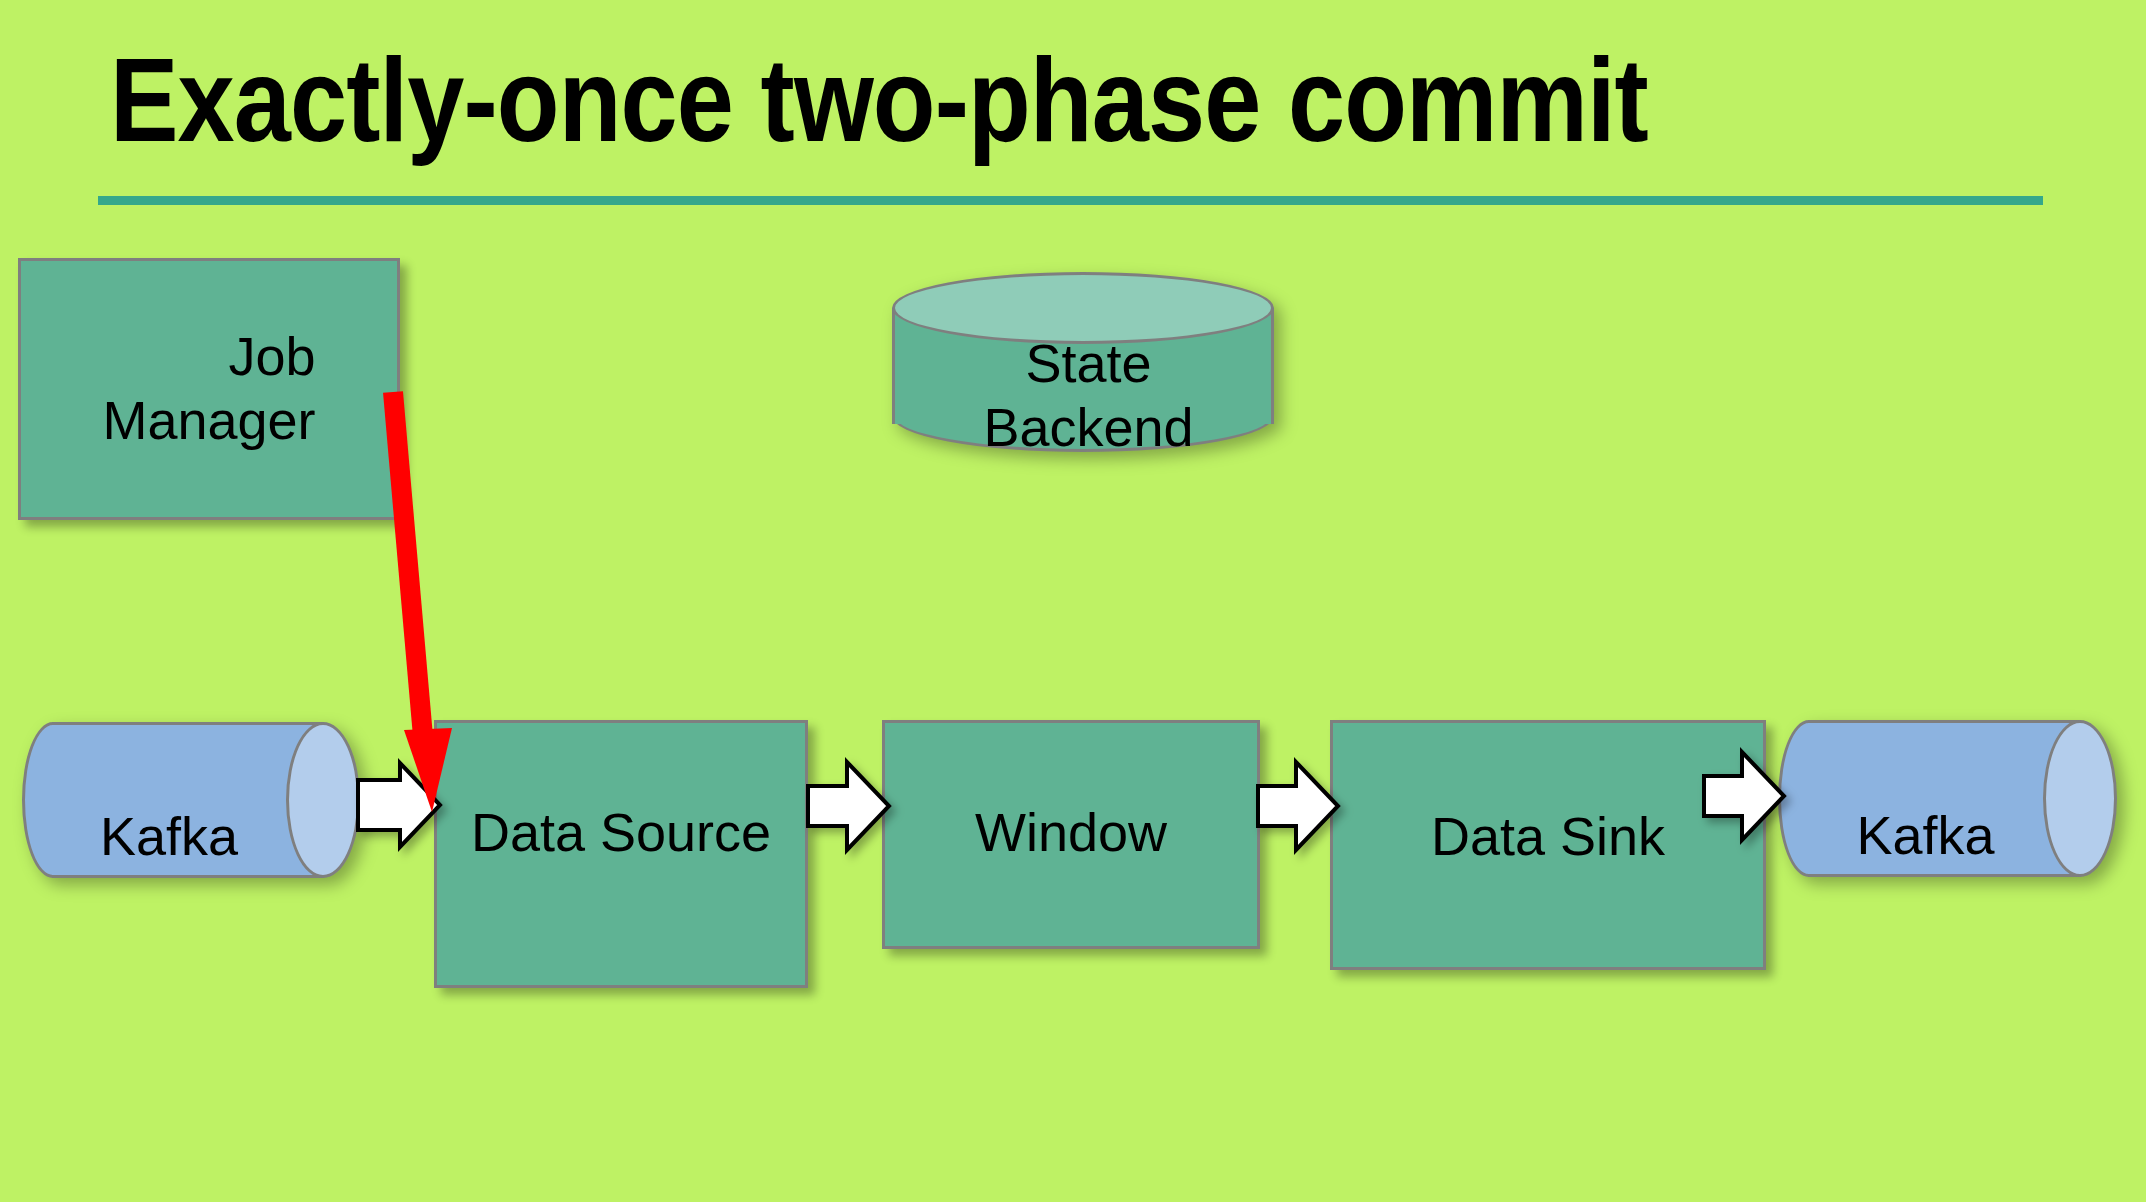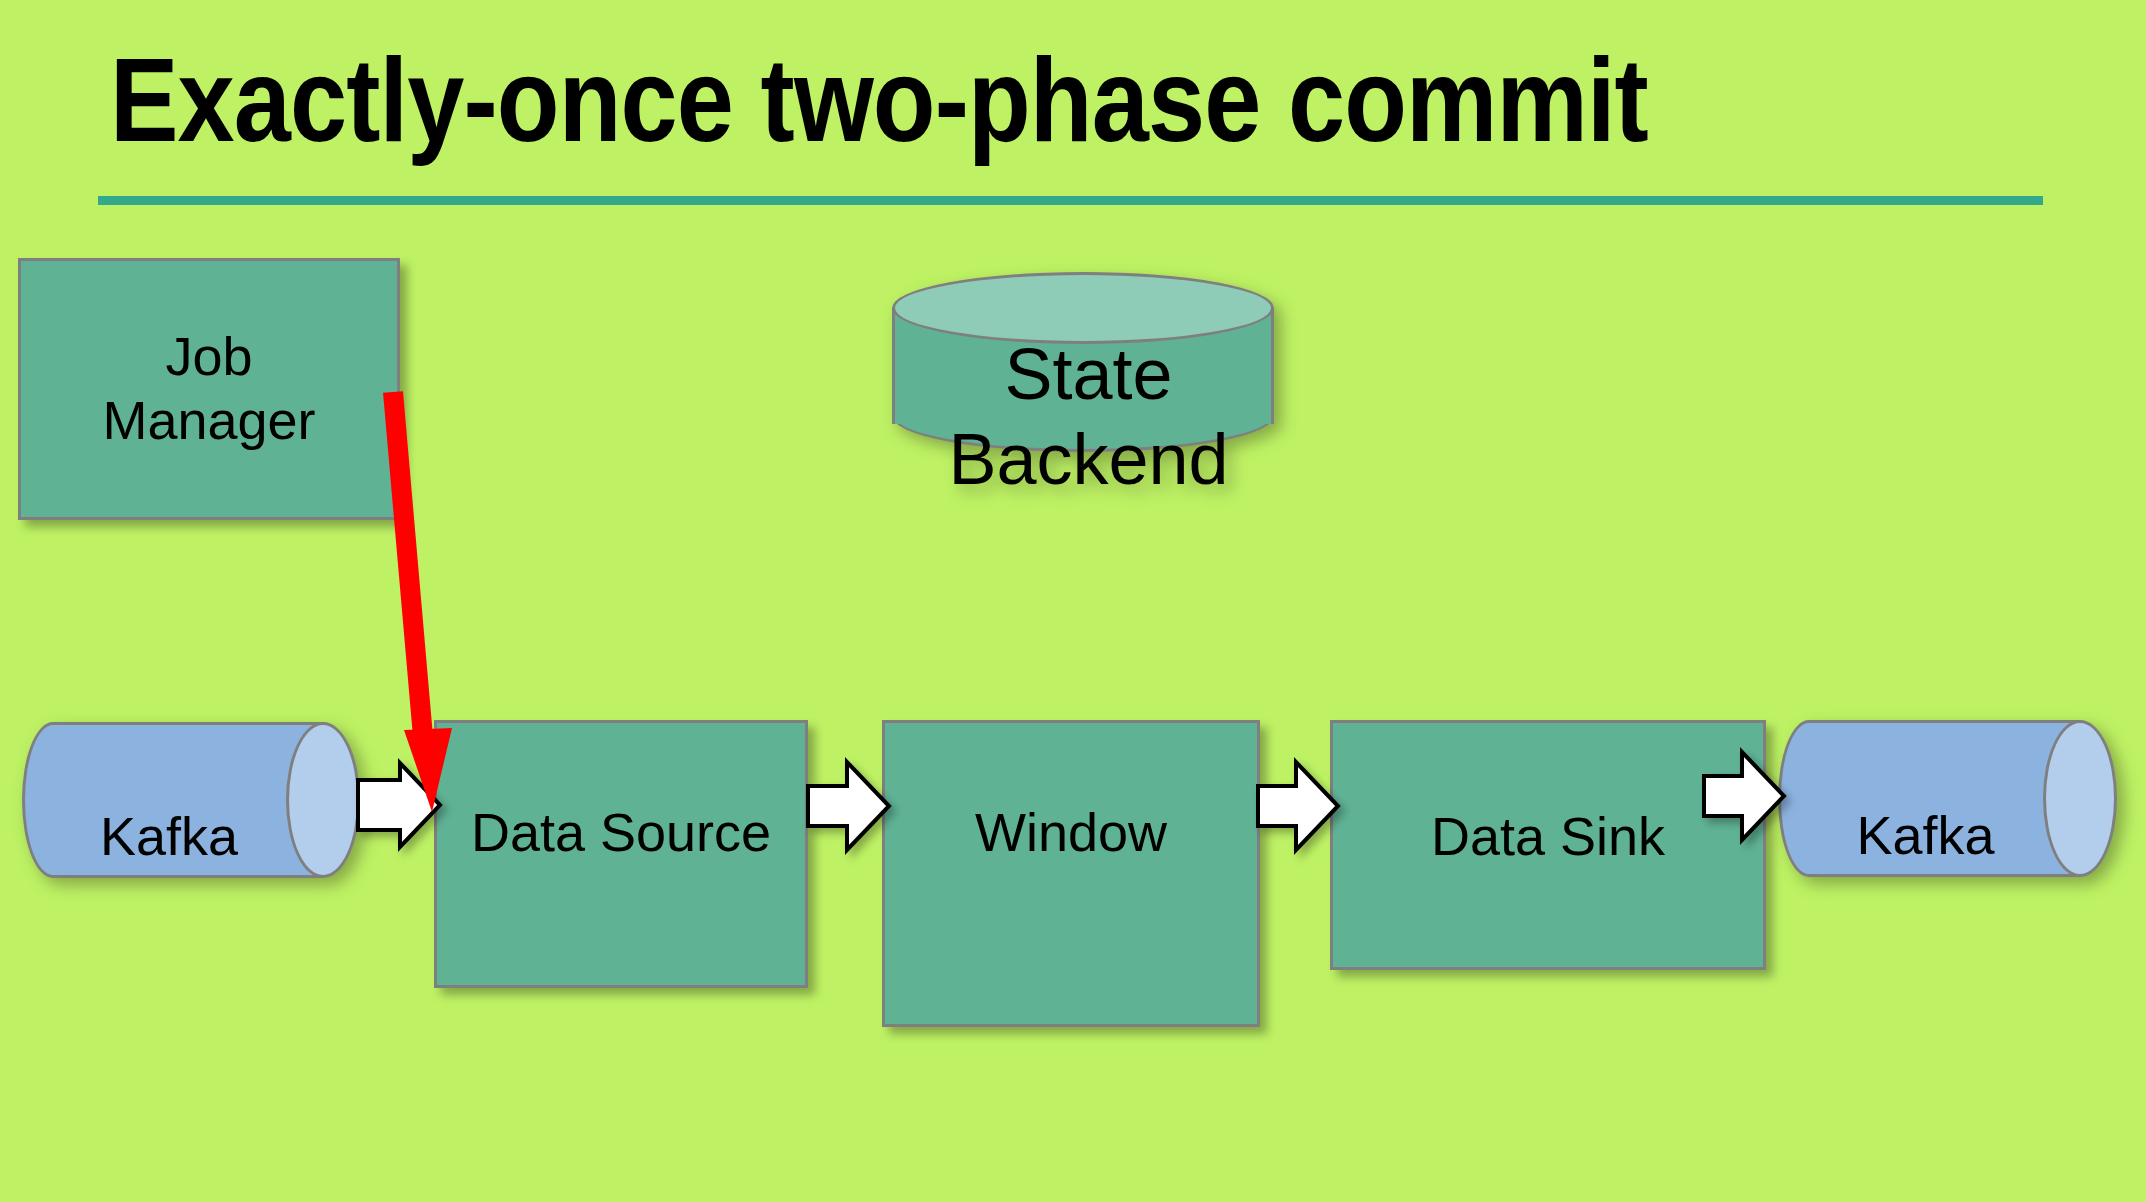--- a/index.html
+++ b/index.html
@@ -46,21 +46,21 @@
 
   
   .node-box {
     position: absolute;
     box-sizing: border-box;
     border: 3px solid #7F7F7F;
     box-shadow: 7px 7px 9px rgba(0,0,0,0.30);
     display: flex;
     align-items: center;
     justify-content: center;
-    text-align: center;
+    text-align: right;
   }
   .node-label {
     font-family: "Liberation Sans", sans-serif;
     color: #000000;
     line-height: 1.18;
   }
 
   
   #job-manager {
     left: 18px;
@@ -69,21 +69,21 @@
     height: 262px;
     background: #5FB394;
   }
   #job-manager .node-label {
     font-size: 54px;
     white-space: pre-line;
   }
 
   
   #data-source { left: 434px; top: 720px; width: 374px; height: 268px; background:#5FB394; }
-  #window      { left: 882px; top: 720px; width: 378px; height: 307px; background:#5FB394; }
+  #window      { left: 882px; top: 720px; width: 378px; height: 229px; background:#5FB394; }
   #data-sink   { left: 1330px; top: 720px; width: 436px; height: 250px; background:#5FB394; }
   #data-source .node-label,
   #window .node-label,
   #data-sink .node-label { font-size: 54px; }
   
   #data-source, #window, #data-sink { align-items: flex-start; }
   #data-source .node-label { margin-top: 78px; }
   #window .node-label      { margin-top: 78px; }
   #data-sink .node-label   { margin-top: 82px; }
 
@@ -119,21 +119,21 @@
     background: #8FCCB8;
     border: 3px solid #7F7F7F;
     border-radius: 50%;
     box-sizing: border-box;
   }
   .vcylinder .vc-label {
     position: absolute;
     left: 0; right: 0;
     top: 60px;
     text-align: center;
-    font-size: 72px;
+    font-size: 54px;
     line-height: 1.18;
     color: #000;
     white-space: pre-line;
     z-index: 3;
     padding-left: 11px;
   }
   #state-backend { left: 892px; top: 272px; width: 382px; height: 180px; }
 
   
   .hcylinder {

